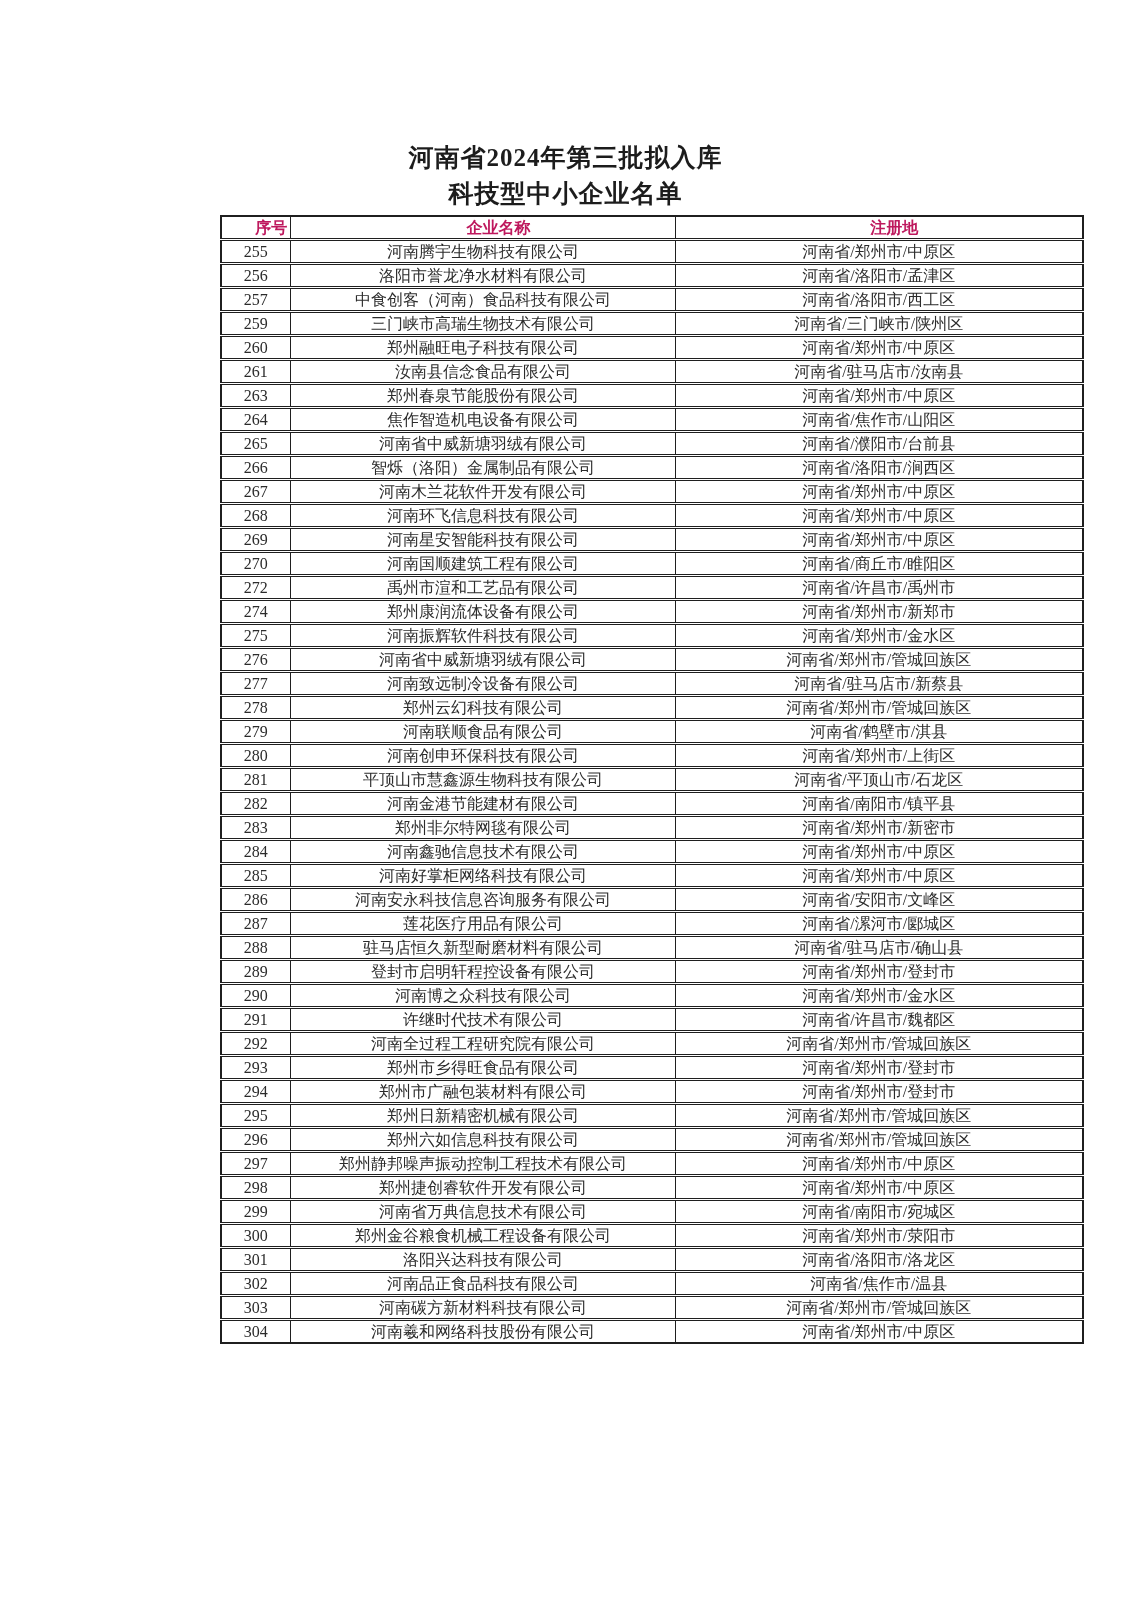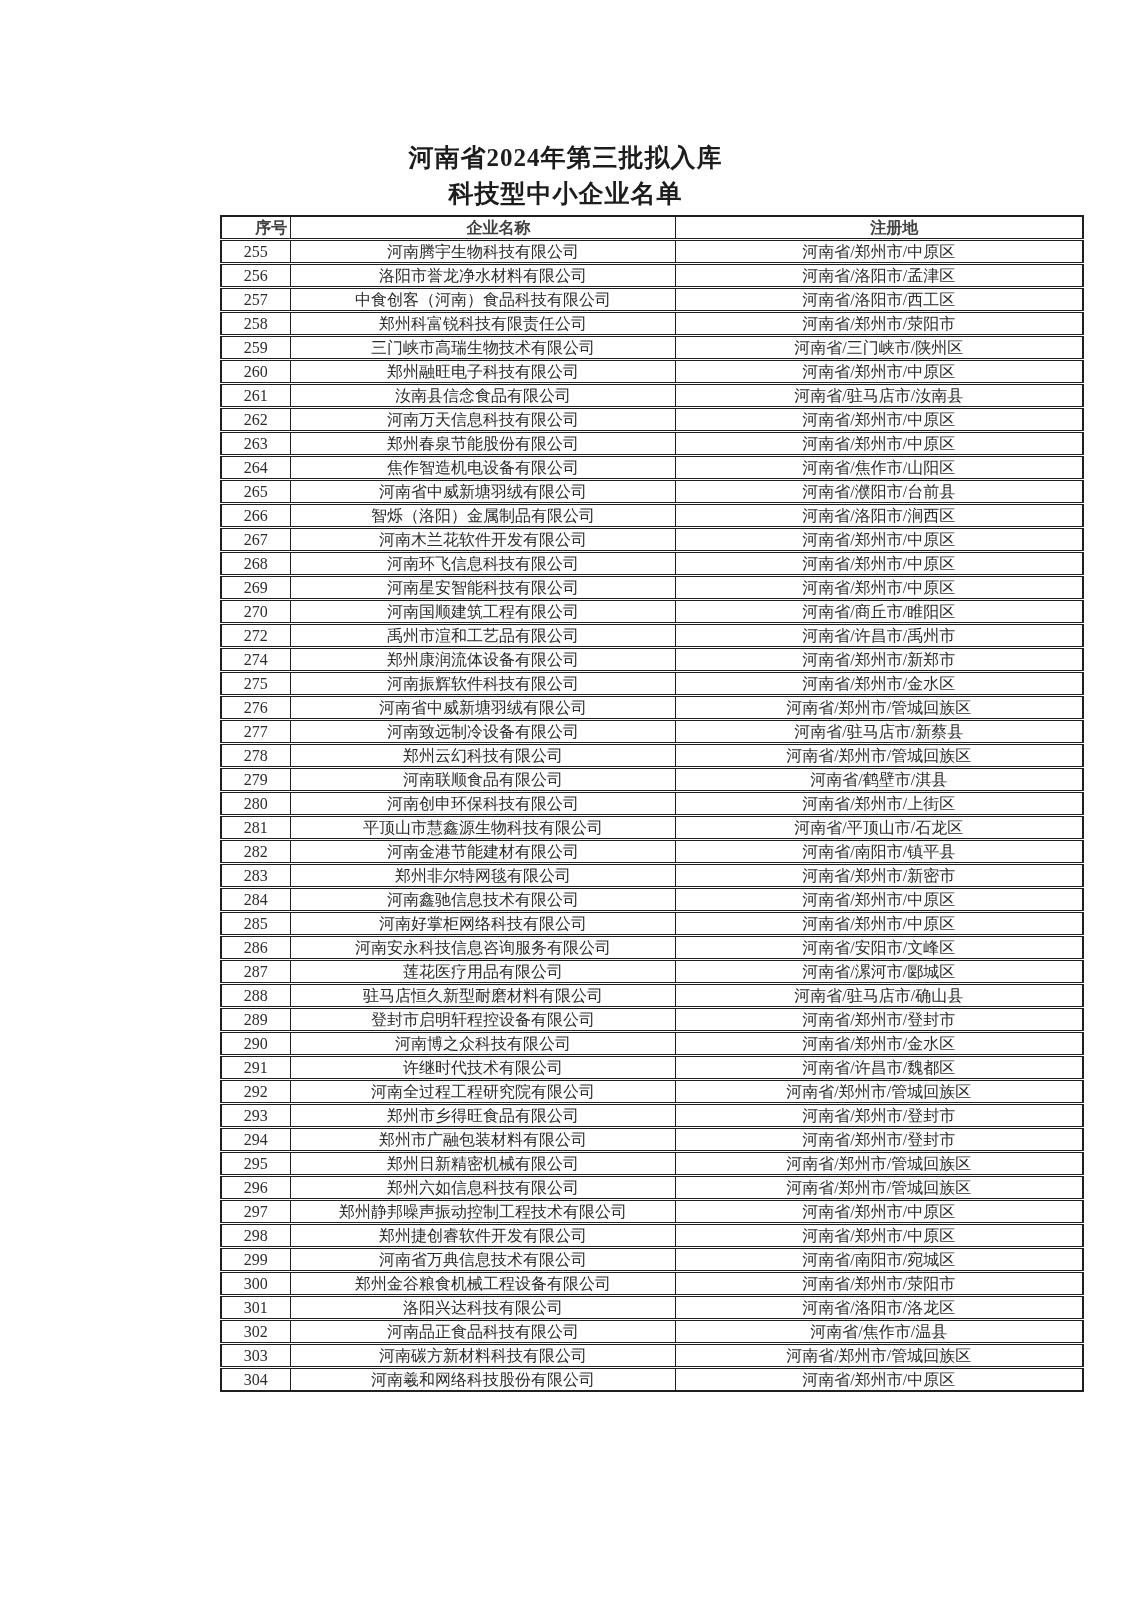--- a/index.html
+++ b/index.html
@@ -51,21 +51,21 @@
     text-align: center;
     vertical-align: middle;
     white-space: nowrap;
     overflow: hidden;
     font-weight: normal;
     color: #2b2b2b;
   }
   table.company-table thead th {
     border-top: none;
     font-weight: bold;
-    color: #404040;
+    color: #be185d;
     font-size: 16px;
     padding-left: 33px;
   }
 </style>
 </head>
 <body>
 
 <div class="page">
   <div class="doc">
     <div class="doc-title">
@@ -95,43 +95,33 @@
             <td>256</td>
             <td>洛阳市誉龙净水材料有限公司</td>
             <td>河南省/洛阳市/孟津区</td>
           </tr>
           <tr>
             <td>257</td>
             <td>中食创客（河南）食品科技有限公司</td>
             <td>河南省/洛阳市/西工区</td>
           </tr>
           <tr>
-            <td>258</td>
-            <td>郑州科富锐科技有限责任公司</td>
-            <td>河南省/郑州市/荥阳市</td>
-          </tr>
-          <tr>
             <td>259</td>
             <td>三门峡市高瑞生物技术有限公司</td>
             <td>河南省/三门峡市/陕州区</td>
           </tr>
           <tr>
             <td>260</td>
             <td>郑州融旺电子科技有限公司</td>
             <td>河南省/郑州市/中原区</td>
           </tr>
           <tr>
             <td>261</td>
             <td>汝南县信念食品有限公司</td>
             <td>河南省/驻马店市/汝南县</td>
-          </tr>
-          <tr>
-            <td>262</td>
-            <td>河南万天信息科技有限公司</td>
-            <td>河南省/郑州市/中原区</td>
           </tr>
           <tr>
             <td>263</td>
             <td>郑州春泉节能股份有限公司</td>
             <td>河南省/郑州市/中原区</td>
           </tr>
           <tr>
             <td>264</td>
             <td>焦作智造机电设备有限公司</td>
             <td>河南省/焦作市/山阳区</td>

